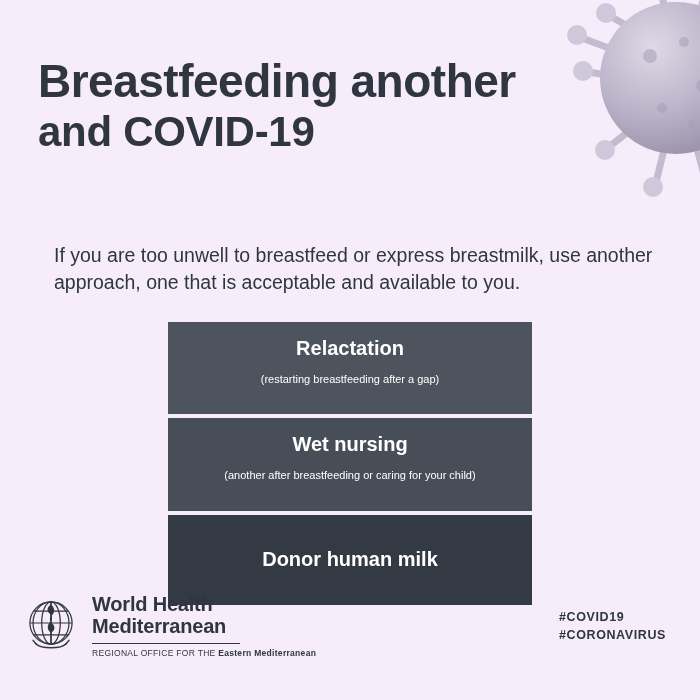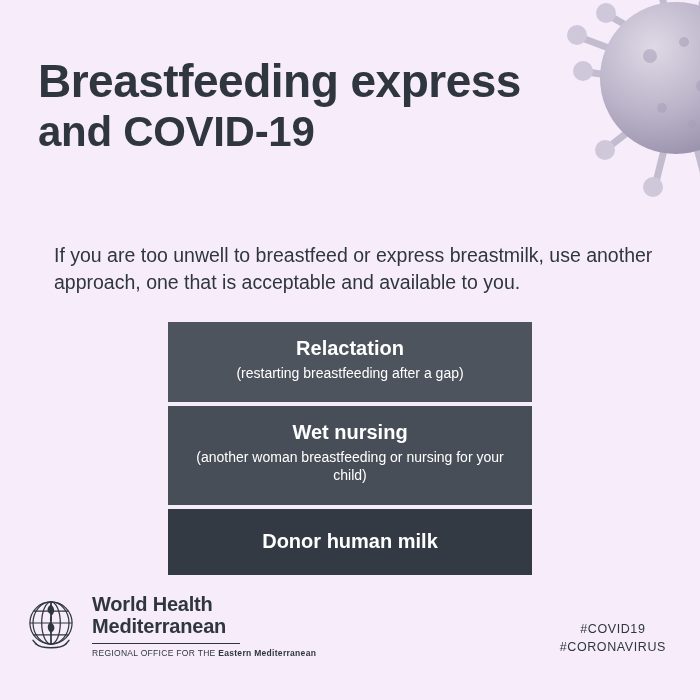--- a/index.html
+++ b/index.html
@@ -86,29 +86,29 @@
     margin-bottom: 4px;
   }
   .option:last-child { margin-bottom: 0; }
   .option .opt-title {
     font-size: 20px;
     font-weight: bold;
     line-height: 1.2;
     margin: 0 0 2px 0;
   }
   .option .opt-sub {
-    font-size: 14px;
+    font-size: 11px;
     font-weight: normal;
     line-height: 1.3;
-    margin: 4px;
+    margin: 12px;
   }
   .option.single {
     padding: 20px 16px 22px 16px;
   }
-  .option.single .opt-title { margin: 0; }
+  .option.single .opt-title { margin: 12px; }
 
   
   .who-logo {
     position: absolute;
     left: 20px;
     bottom: 42px;
     display: flex;
     align-items: flex-start;
   }
   .who-emblem {
@@ -138,24 +138,24 @@
     font-size: 8.5px;
     letter-spacing: 0.3px;
     color: #2f3640;
   }
   .who-region b { font-weight: bold; margin-top: 16px; }
 
   
   .hashtags {
     position: absolute;
     right: 34px;
-    bottom: 44px;
-    text-align: center;
+    bottom: 56px;
+    text-align: left;
     font-size: 12.5px;
-    font-weight: normal;
+    font-weight: bold;
     letter-spacing: 0.6px;
     line-height: 1.45;
     color: #2f3640;
   }
 </style>
 </head>
 <body>
 
 <div class="poster">
 
@@ -193,36 +193,36 @@
         <circle cx="180" cy="96" r="7"></circle>
         <circle cx="214" cy="82" r="5"></circle>
         <circle cx="232" cy="126" r="6"></circle>
         <circle cx="192" cy="148" r="5"></circle>
         <circle cx="222" cy="164" r="4"></circle>
       </g>
     </svg>
   </div>
 
   <div class="headline">
-    <div class="line1">Breastfeeding express</div>
+    <div class="line1">Breastfeeding another</div>
     <div class="line2">and COVID-19</div>
   </div>
 
   <p class="intro">If you are too unwell to breastfeed or express breastmilk, use another approach, one that is acceptable and available to you.</p>
 
   <div class="options">
 
     <div class="option" style="background:#4e545e;">
       <div class="opt-title">Relactation</div>
       <div class="opt-sub">(restarting breastfeeding after a gap)</div>
     </div>
 
     <div class="option" style="background:#484e58;">
       <div class="opt-title">Wet nursing</div>
-      <div class="opt-sub">(another woman breastfeeding or nursing for your child)</div>
+      <div class="opt-sub">(another after breastfeeding or caring for your child)</div>
     </div>
 
     <div class="option single" style="background:#343a44;">
       <div class="opt-title">Donor human milk</div>
     </div>
 
   </div>
 
   <div class="who-logo">
     <div class="who-emblem">

